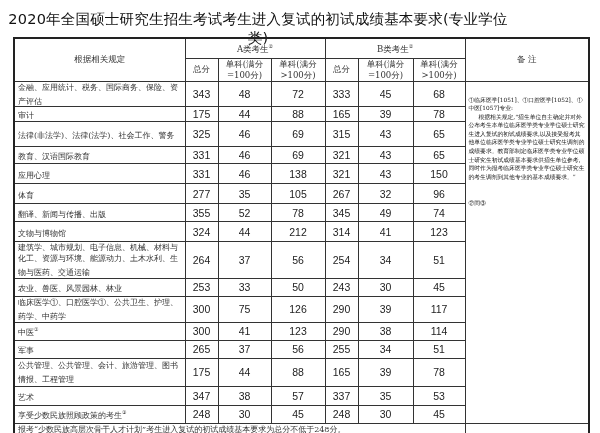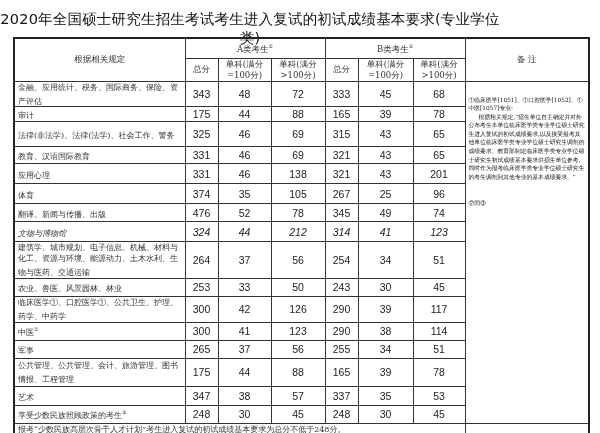--- a/index.html
+++ b/index.html
@@ -1,18 +1,18 @@
 <!DOCTYPE html>
 <html><head>
 <meta charset="utf-8">
 <style>
   html, body { margin:0; padding:0; background:#ffffff; }
   body { width:600px; height:433px; position:relative; overflow:hidden;
          font-family:"DejaVu Serif", "Liberation Serif", serif; color:#1a1a1a; }
-  .title { position:absolute; left:0; top:10px; width:500px; text-align:center;
+  .title { position:absolute; left:8px; top:10px; width:500px; text-align:center;
            font-family:"DejaVu Sans", "Liberation Sans", sans-serif;
            font-size:14.5px; color:#111; letter-spacing:0.2px; }
   table.main { position:absolute; left:13px; top:37px; width:575px; height:388px;
                border-collapse:collapse; border:2px solid #222; table-layout:fixed; }
   table.main td, table.main th { border:1px solid #333; padding:0; font-weight:normal; }
   .hdr { font-size:8.5px; text-align:center; color:#333; line-height:11px; }
   .name { font-size:8px; text-align:left; padding-left:3px !important; color:#333; line-height:11px; }
   .num { font-family:"Liberation Sans", "DejaVu Sans", sans-serif; font-size:10.5px; text-align:center; color:#222; }
   .notes { vertical-align:top; font-size:5.8px; line-height:8.6px; padding:14px 3px 0 3px !important;
            font-weight:bold; color:#111; text-align:left; }
@@ -94,41 +94,41 @@
         <td class="num">43</td>
         <td class="num">65</td>
       </tr>
       <tr style="height: 20px;">
         <td class="name"><span>应用心理</span><sup></sup></td>
         <td class="num">331</td>
         <td class="num">46</td>
         <td class="num">138</td>
         <td class="num">321</td>
         <td class="num">43</td>
-        <td class="num">201</td>
+        <td class="num">150</td>
       </tr>
       <tr style="height: 20px;">
         <td class="name"><span>体育</span><sup></sup></td>
-        <td class="num">374</td>
+        <td class="num">277</td>
         <td class="num">35</td>
         <td class="num">105</td>
         <td class="num">267</td>
-        <td class="num">25</td>
+        <td class="num">32</td>
         <td class="num">96</td>
       </tr>
       <tr style="height: 18px;">
         <td class="name"><span>翻译、新闻与传播、出版</span><sup></sup></td>
-        <td class="num">476</td>
+        <td class="num">355</td>
         <td class="num">52</td>
         <td class="num">78</td>
         <td class="num">345</td>
         <td class="num">49</td>
         <td class="num">74</td>
       </tr>
-      <tr style="height: 20px; font-style: italic;">
+      <tr style="height: 20px;">
         <td class="name"><span>文物与博物馆</span><sup></sup></td>
         <td class="num">324</td>
         <td class="num">44</td>
         <td class="num">212</td>
         <td class="num">314</td>
         <td class="num">41</td>
         <td class="num">123</td>
       </tr>
       <tr style="height: 35px;">
         <td class="name"><span>建筑学、城市规划、电子信息、机械、材料与化工、资源与环境、能源动力、土木水利、生物与医药、交通运输</span><sup></sup></td>
@@ -144,21 +144,21 @@
         <td class="num">253</td>
         <td class="num">33</td>
         <td class="num">50</td>
         <td class="num">243</td>
         <td class="num">30</td>
         <td class="num">45</td>
       </tr>
       <tr style="height: 26px;">
         <td class="name"><span>临床医学①、口腔医学①、公共卫生、护理、药学、中药学</span><sup></sup></td>
         <td class="num">300</td>
-        <td class="num">42</td>
+        <td class="num">75</td>
         <td class="num">126</td>
         <td class="num">290</td>
         <td class="num">39</td>
         <td class="num">117</td>
       </tr>
       <tr style="height: 18px;">
         <td class="name"><span>中医</span><sup>①</sup></td>
         <td class="num">300</td>
         <td class="num">41</td>
         <td class="num">123</td>

